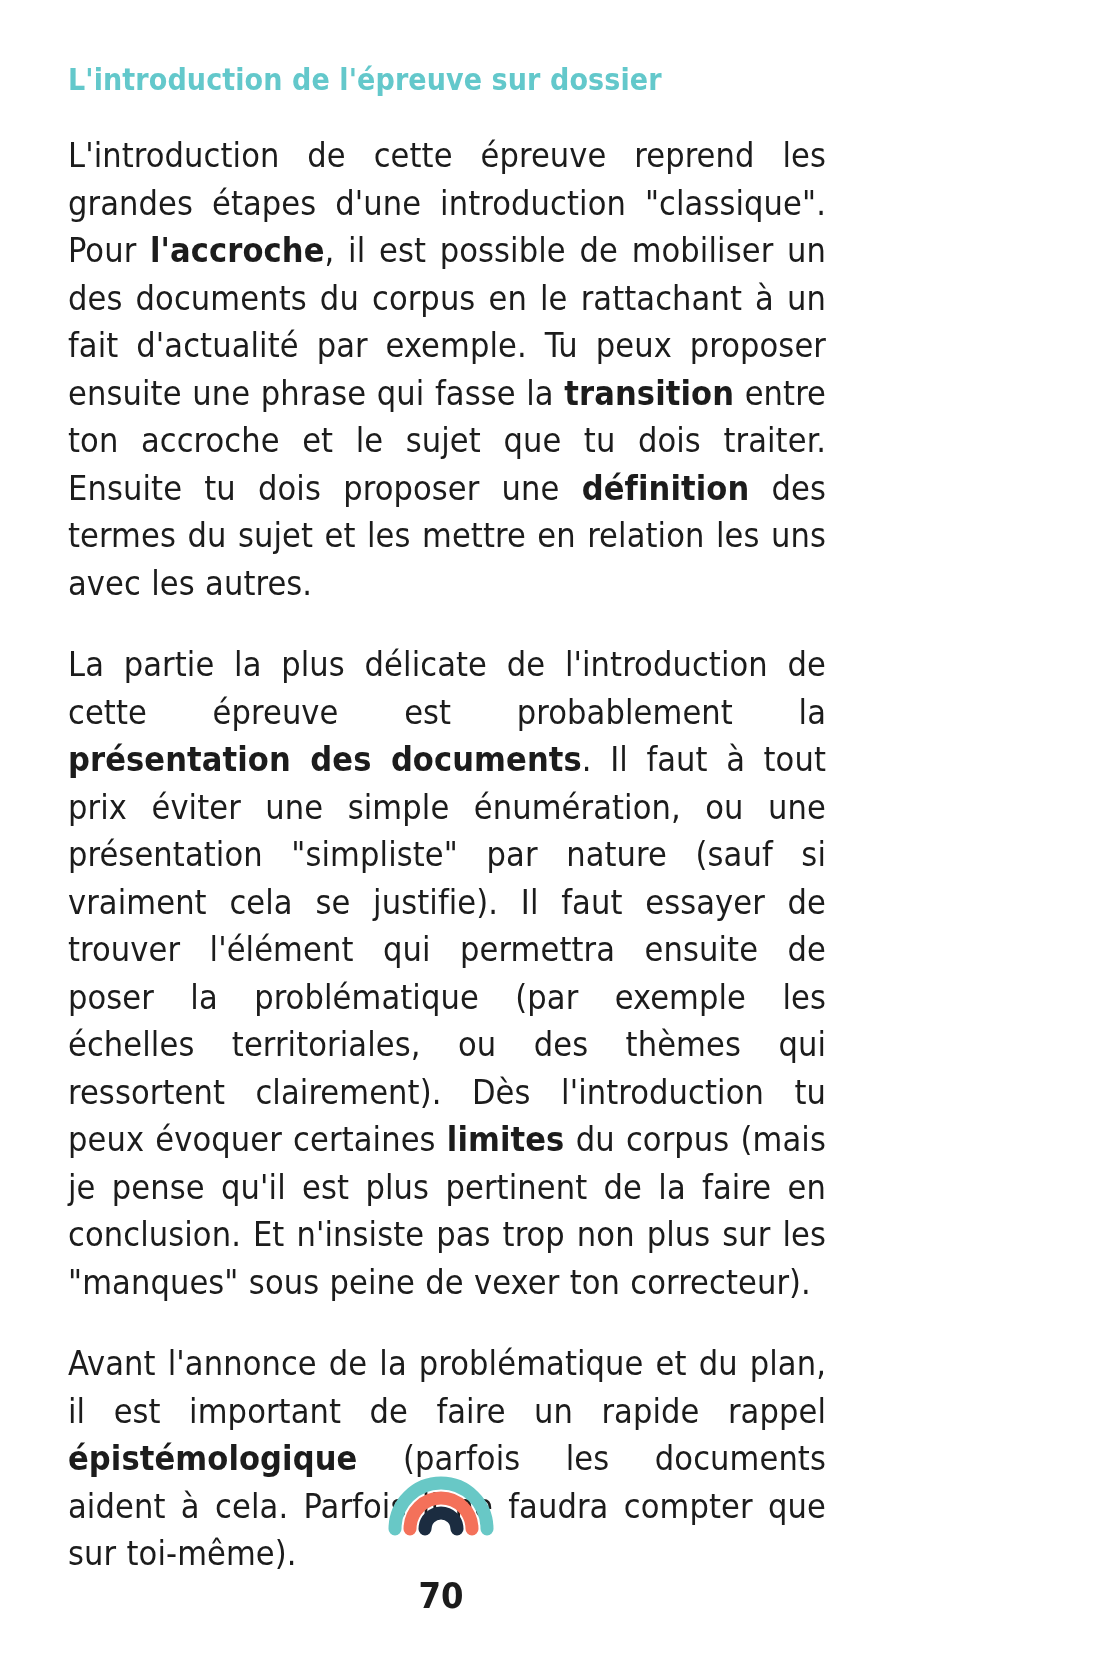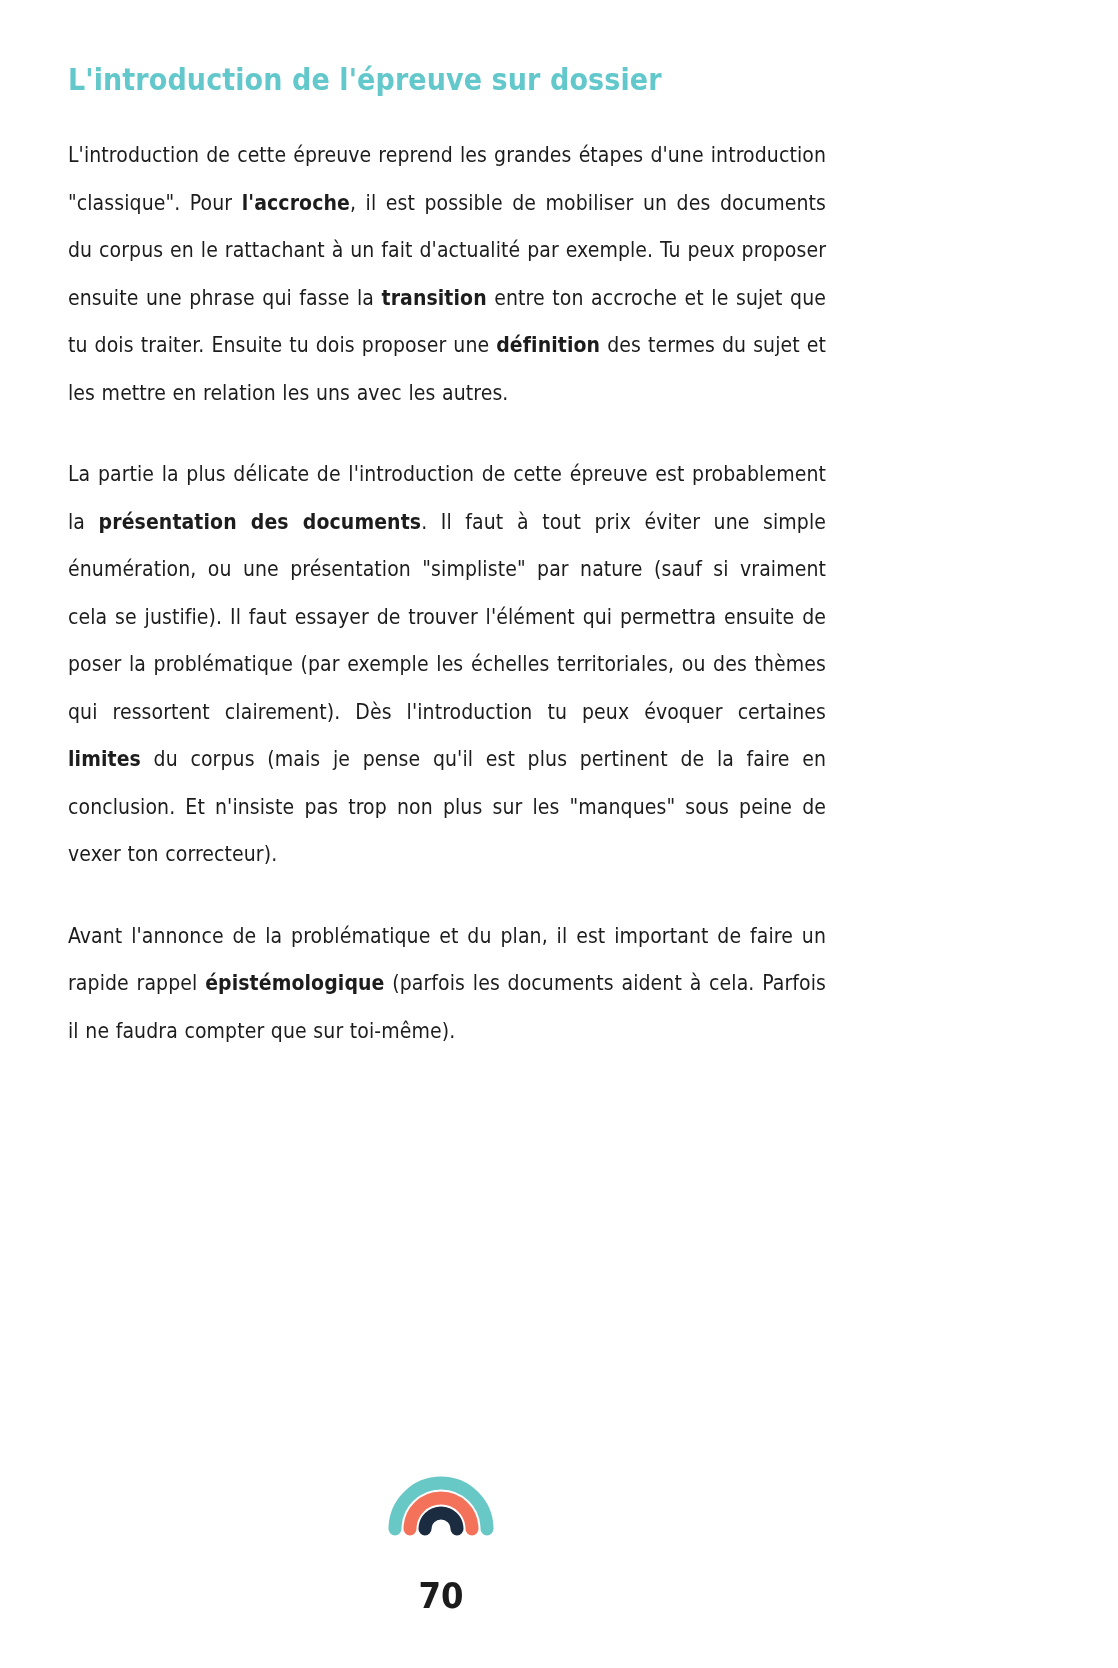--- a/index.html
+++ b/index.html
@@ -36,21 +36,21 @@
     line-height: 1.2;
   }
 
   .body-copy {
     margin: 0;
     padding-top: 34px;
   }
 
   .para {
     margin: 0 0 34px 0;
-    font-size: 21px;
+    font-size: 34px;
     line-height: 47.5px;
     color: #1c1c1c;
     text-align: justify;
     text-justify: inter-word;
     font-weight: 400;
     letter-spacing: 0.1px;
     word-spacing: 0.5px;
     hyphens: none;
   }
   .para:last-of-type { margin-bottom: 6px; }

